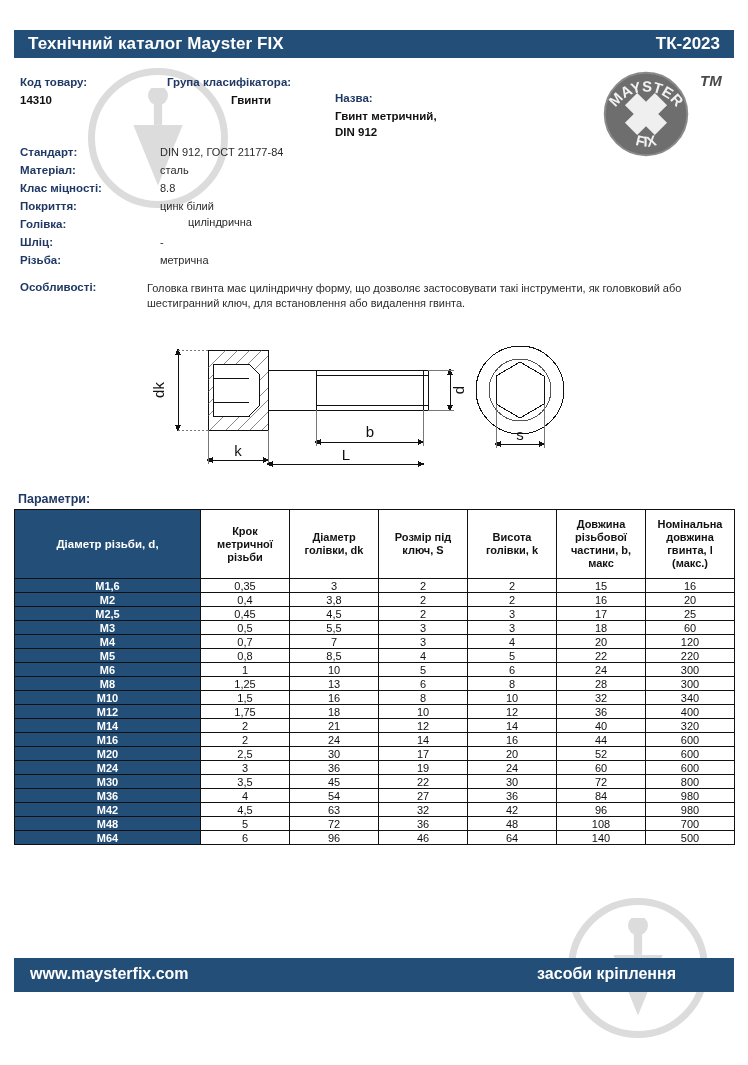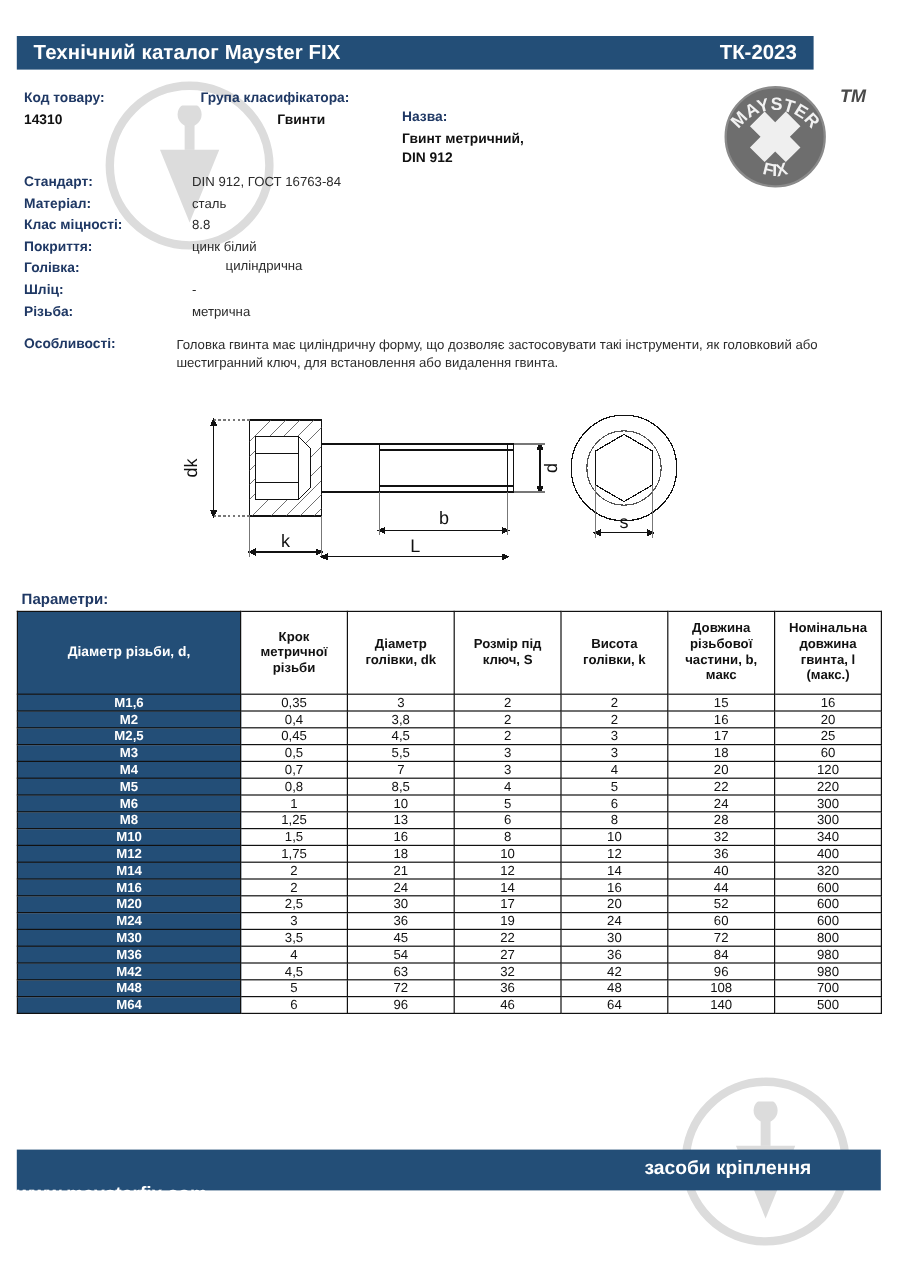--- a/index.html
+++ b/index.html
@@ -45,21 +45,21 @@
     transform: translateX(-50%);
     width: 42%;
     height: 72%;
   }
 
   
   .header-bar {
     position: absolute;
     left: 14px;
     top: 30px;
-    width: 664px;
+    width: 720px;
     height: 28px;
     background: #234e77;
     z-index: 3;
     text-align: right;
   }
   .header-title {
     position: absolute;
     left: 14px;
     top: 4px;
     font-size: 17px;
@@ -216,26 +216,25 @@
     position: absolute;
     left: 14px;
     top: 958px;
     width: 720px;
     height: 34px;
     background: #234e77;
     z-index: 3;
   }
   .footer-site {
     position: absolute;
-    left: 0;
+    left: 16px;
     top: 7px;
     font-size: 16px;
     font-weight: bold;
     color: #ffffff;
-    margin-top: 22px;
   }
   .footer-tag {
     position: absolute;
     right: 58px;
     top: 7px;
     font-size: 16px;
     font-weight: bold;
     color: #ffffff;
   }
 </style>
@@ -292,21 +291,21 @@
   <div class="spec col1 r-top2 val-b">14310</div>
 
   <div class="spec col2 r-top lbl">Група класифікатора:</div>
   <div class="spec r-top2 val-b" style="left:198px;padding-left:33px;">Гвинти</div>
 
   <div class="spec col3 r-top lbl">Назва:</div>
   <div class="spec col3 r-top2 val-b">Гвинт метричний,</div>
   <div class="spec col3 r-top3 val-b">DIN 912</div>
 
   <div class="spec sec-row lbl" style="top:146px;">Стандарт:</div>
-  <div class="spec sec-val val" style="top:146px;">DIN 912, ГОСТ 16763-84</div>
+  <div class="spec sec-val val" style="top:146px;">DIN 912, ГОСТ 21177-84</div>
 
   <div class="spec sec-row lbl" style="top:164px;">Матеріал:</div>
   <div class="spec sec-val val" style="top:164px;">сталь</div>
 
   <div class="spec sec-row lbl" style="top:182px;">Клас міцності:</div>
   <div class="spec sec-val val" style="top:182px;">8.8</div>
 
   <div class="spec sec-row lbl" style="top:200px;">Покриття:</div>
   <div class="spec sec-val val" style="top:200px;">цинк білий</div>
 

